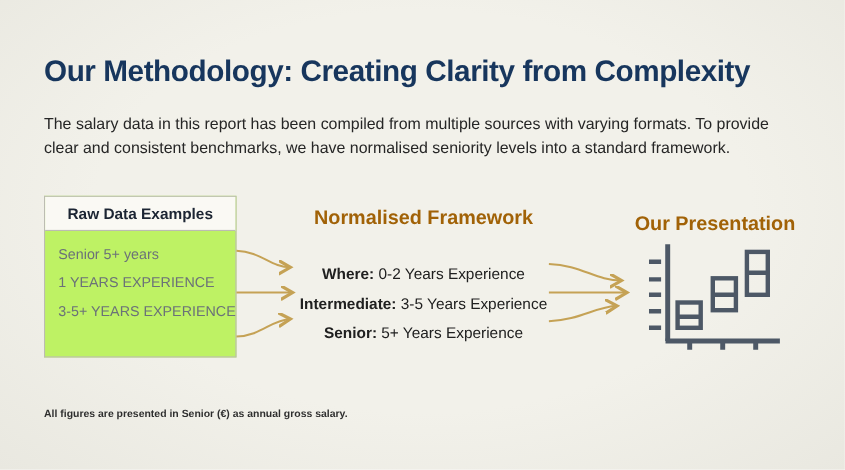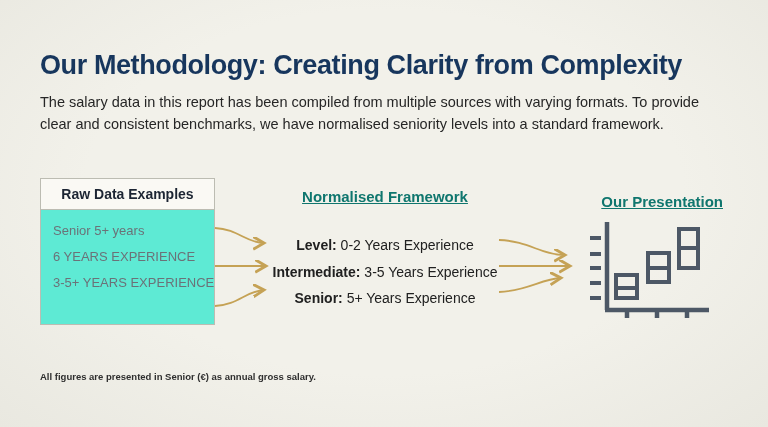--- a/index.html
+++ b/index.html
@@ -12,49 +12,49 @@
     -webkit-font-smoothing: antialiased;
   }
   .abs { position: absolute; }
 
   .title {
     left: 40px; top: 32px; width: 700px;
     font-size: 27px; font-weight: 700; letter-spacing: -0.4px;
     color: var(--navy, #17365d);
   }
   .intro {
-    left: 40px; top: 76px; width: 676px;
+    left: 40px; top: 87px; width: 676px;
     font-size: 14.5px; line-height: 22px;
     color: var(--body, #262626);
   }
 
   
   .raw-box {
     left: 40px; top: 178px; width: 175px; height: 147px;
-    background: #5eead4;
+    background: #bef264;
     border: 1px solid #bcbcb2;
     box-sizing: border-box;
   }
   .raw-box-header {
     height: 30px; line-height: 30px; text-align: center;
     font-size: 14px; font-weight: 700; color: #1c2533;
     background: #faf9f4;
     border-bottom: 1px solid #bcbcb2;
   }
   .raw-list { padding: 8px 0 0 12px; }
   .raw-item {
     font-size: 13px; line-height: 26px;
     color: var(--muted, #6b7278);
     white-space: nowrap;
   }
 
   
   .mid-col { left: 260px; top: 188px; width: 250px; text-align: center; }
   .col-heading {
-    font-size: 15px; font-weight: 700; color: #0f766e; white-space: nowrap; text-decoration: underline;
+    font-size: 18px; font-weight: 700; color: #a16207; white-space: nowrap;
   }
   .framework-rows { margin-top: 27px; }
   .framework-row {
     font-size: 14px; line-height: 26.5px; color: #202020; white-space: nowrap;
   }
   .framework-row .lbl { font-weight: 700; }
 
   
   .right-col { left: 573px; top: 193px; width: 150px; text-align: right; }
   .chart-icon-wrap { left: 588px; top: 220px; width: 125px; height: 100px; }
@@ -73,21 +73,21 @@
 <body style="--bg: #f2f1ea; --navy: #17365d; --muted: #6b7278; --body: #262626;">
 
 <h1 class="abs title">Our Methodology: Creating Clarity from Complexity</h1>
 
 <p class="abs intro">The salary data in this report has been compiled from multiple sources with varying formats. To provide clear and consistent benchmarks, we have normalised seniority levels into a standard framework.</p>
 
 <div class="abs raw-box">
   <div class="raw-box-header">Raw Data Examples</div>
   <div class="raw-list">
     <div class="raw-item">Senior 5+ years</div>
-    <div class="raw-item">6 YEARS EXPERIENCE</div>
+    <div class="raw-item">1 YEARS EXPERIENCE</div>
     <div class="raw-item">3-5+ YEARS EXPERIENCE</div>
   </div>
 </div>
 
 <div class="abs arrows-1">
   <svg width="64" height="94" viewBox="0 0 64 94">
     <defs>
       <marker id="ah1" markerWidth="9" markerHeight="9" refX="6" refY="3.5" orient="auto">
         <path d="M0,0 L6,3.5 L0,7" fill="none" stroke="#c5a255" stroke-width="1.6"></path>
       </marker>
@@ -96,21 +96,21 @@
       <path d="M1,7 C24,8 32,22 50,22" marker-end="url(#ah1)"></path>
       <path d="M1,45 L52,45" marker-end="url(#ah1)"></path>
       <path d="M1,85 C24,84 32,70 50,69" marker-end="url(#ah1)"></path>
     </g>
   </svg>
 </div>
 
 <div class="abs mid-col">
   <div class="col-heading">Normalised Framework</div>
   <div class="framework-rows">
-    <div class="framework-row"><span class="lbl">Level:</span><span> 0-2 Years Experience</span></div>
+    <div class="framework-row"><span class="lbl">Where:</span><span> 0-2 Years Experience</span></div>
     <div class="framework-row"><span class="lbl">Intermediate:</span><span> 3-5 Years Experience</span></div>
     <div class="framework-row"><span class="lbl">Senior:</span><span> 5+ Years Experience</span></div>
   </div>
 </div>
 
 <div class="abs arrows-2">
   <svg width="80" height="66" viewBox="0 0 80 66">
     <defs>
       <marker id="ah2" markerWidth="9" markerHeight="9" refX="6" refY="3.5" orient="auto">
         <path d="M0,0 L6,3.5 L0,7" fill="none" stroke="#c5a255" stroke-width="1.6"></path>

